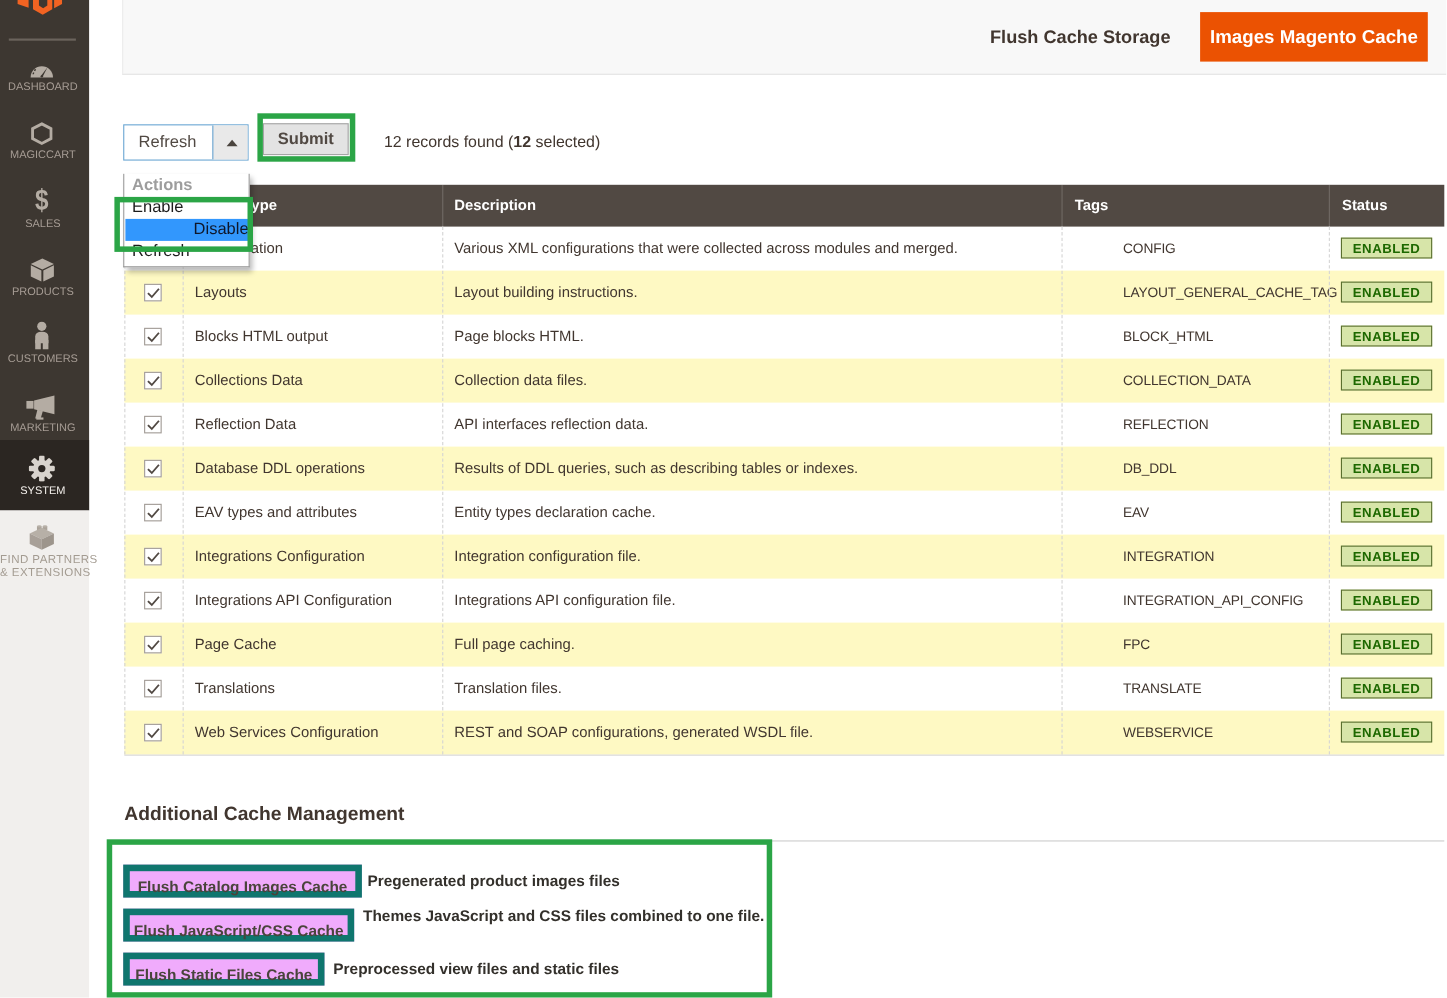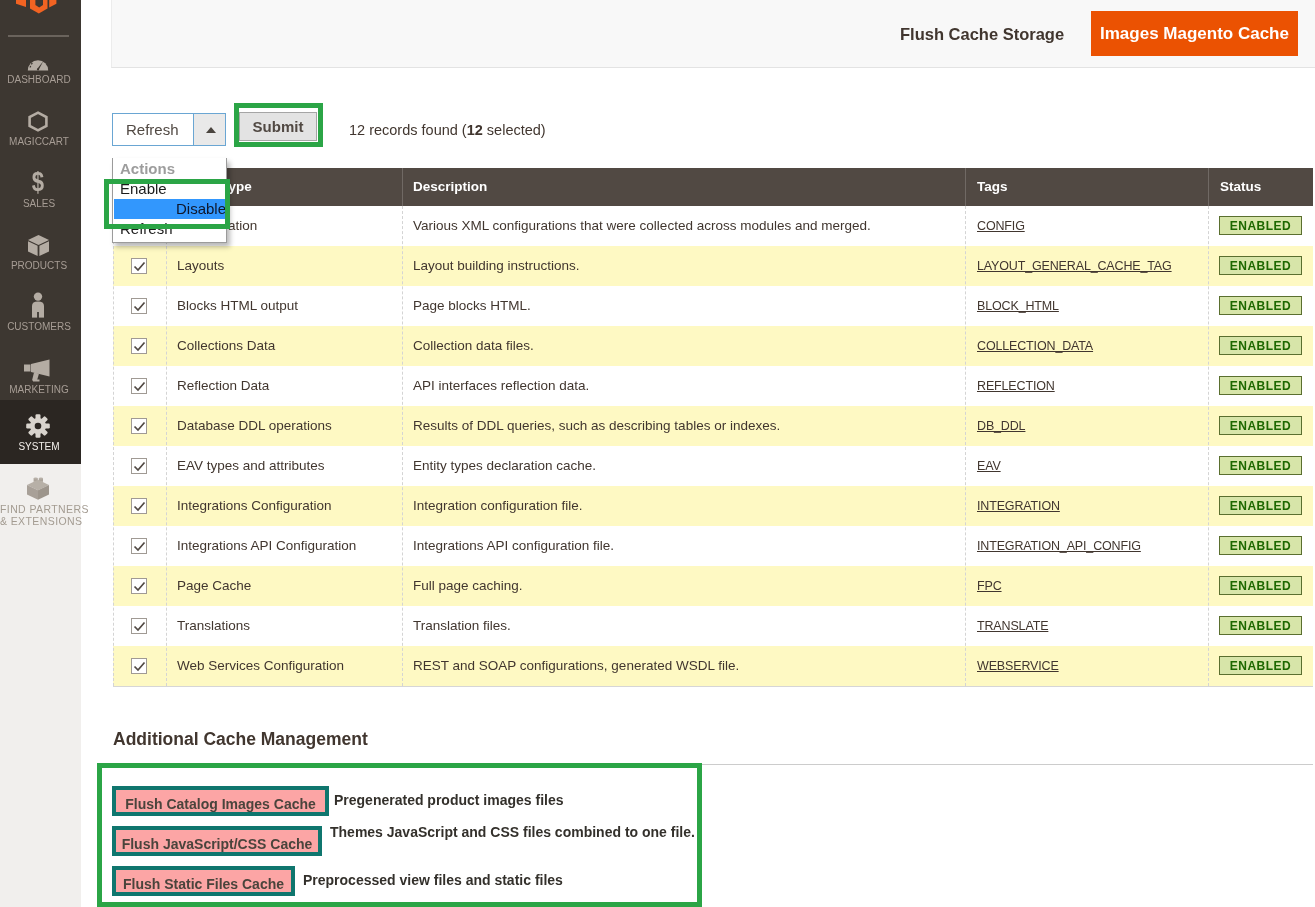--- a/index.html
+++ b/index.html
@@ -45,31 +45,31 @@
 
 #grid { position:absolute; left:113px; top:168px; width:1200px; }
 #ghead { position:absolute; left:0; top:0; width:1200px; height:38px; background:#514943; }
 .hcell { position:absolute; top:0; height:38px; line-height:38px; color:#ffffff; font-size:13.5px; font-weight:bold; }
 .hsep { position:absolute; top:0; width:1px; height:38px; background:rgba(255,255,255,0.18); }
 .grow { position:absolute; left:0; width:1200px; height:40px; }
 .grow.alt { background:#fef9c3; }
 .gcell { position:absolute; top:0; height:40px; line-height:40px; font-size:13.5px; color:#41362f; white-space:nowrap; }
 .ct { left:64px; }
 .de { left:300px; }
-.tg { left:864px; font-size:12.5px; letter-spacing:-0.15px;text-decoration:underline; }
+.tg { left:908px; font-size:12.5px; letter-spacing:-0.15px; }
 .vsep { position:absolute; top:38px; width:0; height:480px; border-left:1px dashed #d4d4d4; }
 #gbot { position:absolute; left:0; top:518px; width:1200px; height:1px; background:#d6d6d6; }
 .cb { position:absolute; left:18px; top:12px; width:16px; height:16px; background:#fff; border:1px solid #a09a94; }
 .cb svg { position:absolute; left:1px; top:2px; }
 .badge { position:absolute; left:1106px; top:10px; width:83px; height:19px; background:#d7e5a9; border:1px solid #5a6f2f; color:#1d6800; font-size:12px; font-weight:bold; text-align:center; line-height:18px; letter-spacing:0.5px; }
 
 
 #acm { position:absolute; left:113px; top:729px; font-size:17.5px; font-weight:bold; color:#41362f; }
 #botline { position:absolute; left:113px; top:764px; width:1200px; height:1px; background:#cccccc; }
-.fbtn { position:absolute; background:#fca5a5; border:4px solid #0f766e; font-size:14px; font-weight:bold; color:#4a443c; text-align:center; }
+.fbtn { position:absolute; background:#f0abfc; border:6px solid #0f766e; font-size:14px; font-weight:bold; color:#4a443c; text-align:center; }
 .flabel { position:absolute; font-size:14px; font-weight:bold; color:#33302b; }
 </style>
 </head>
 <body>
 <div id="page">
 
   <div id="sidebar">
     <svg class="abs" style="left:0;top:0" width="81" height="16" viewBox="0 0 81 16">
       <polygon points="16,0 26,0 26,7 16,3.7" fill="#f26322"></polygon>
       <polygon points="30,0 47.5,0 47.5,8.5 38.8,13.4 30,8.5" fill="#f26322"></polygon>

